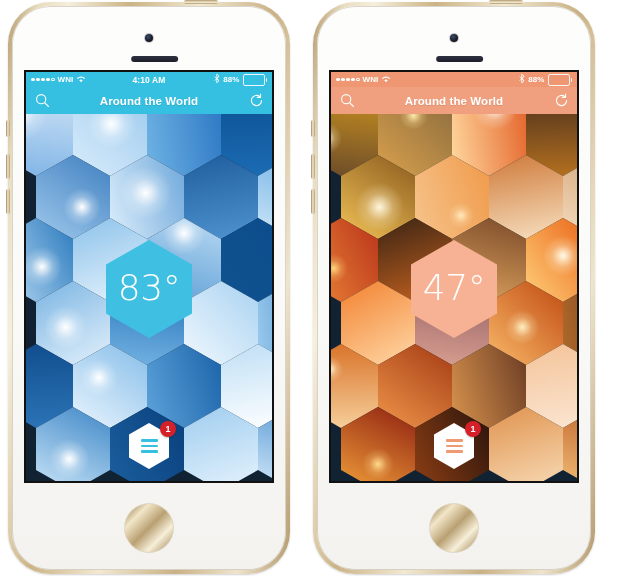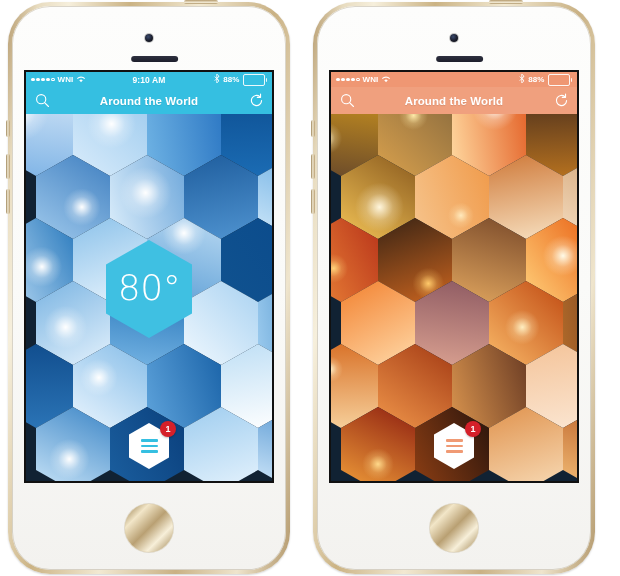--- a/index.html
+++ b/index.html
@@ -166,21 +166,21 @@
                 <i class="off"></i>
               </span>
             <span class="carrier">WNI</span>
             <span class="wifi">
               <svg width="10" height="8" viewBox="0 0 12 9">
                   <path d="M6 8.4 3.9 5.9a3.3 3.3 0 0 1 4.2 0z" fill="#fff"></path>
                   <path d="M6 3.1c1.5 0 2.9.55 3.95 1.5l.95-1.15A7.4 7.4 0 0 0 6 1.5 7.4 7.4 0 0 0 1.1 3.45l.95 1.15A5.85 5.85 0 0 1 6 3.1z" fill="#fff"></path>
                 </svg>
             </span>
           </div>
-          <div class="sb-time">9:10 AM</div>
+          <div class="sb-time">4:10 AM</div>
           <div class="sb-right">
             <span>
               <svg width="6" height="9" viewBox="0 0 7 11">
                   <path d="M3.2 0 6 2.75 3.2 5.5 3.2 0 M3.2 5.5 6 8.25 3.2 11 3.2 5.5 M0.6 3.2 6 8.25 M0.6 8.25 6 2.75" stroke="#fff" stroke-width="1" fill="none"></path>
                 </svg>
             </span>
             <span class="pct">88%</span>
             <span class="batt">
               <span class="shell"><span class="fill" id="battfill-0" style="width: 88%;"></span></span>
                 <span class="cap"></span>
@@ -274,21 +274,21 @@
               </div>
               <div class="hex" style="left: 158px; top: 293px;">
                 <div class="ph" style="background: linear-gradient(161deg, rgb(159, 205, 239), rgb(230, 243, 253));"></div>
               </div>
               <div class="hex" style="left: 232px; top: 293px;">
                 <div class="ph" style="background: radial-gradient(22px at 60% 30%, rgb(255, 255, 255) 0%, rgba(255, 255, 255, 0.267) 40%, transparent 72%), linear-gradient(198deg, rgb(75, 144, 206), rgb(212, 234, 251));"></div>
               </div>
             </div>
 
           <div class="tempHex" id="temphex-0" style="background: rgb(63, 192, 226);">
-            <span>80°</span>
+            <span>83°</span>
           </div>
 
           <div class="menuBtn">
             <div class="menuHex">
               <i id="mb0a" style="background: rgb(53, 191, 225);"></i>
                 <i id="mb0b" style="background: rgb(53, 191, 225);"></i>
                 <i id="mb0c" style="background: rgb(53, 191, 225);"></i>
             </div>
             <div class="badge" id="badge-0" style="background: rgb(213, 32, 42);">1</div>
           </div>
@@ -428,20 +428,23 @@
                 <div class="ph" style="background: linear-gradient(244deg, rgb(42, 20, 12), rgb(142, 63, 20));"></div>
               </div>
               <div class="hex" style="left: 158px; top: 293px;">
                 <div class="ph" style="background: linear-gradient(161deg, rgb(224, 147, 78), rgb(248, 220, 184));"></div>
               </div>
               <div class="hex" style="left: 232px; top: 293px;">
                 <div class="ph" style="background: radial-gradient(20px at 58% 40%, rgb(255, 238, 192) 0%, rgba(255, 238, 192, 0.267) 40%, transparent 72%), linear-gradient(198deg, rgb(184, 90, 34), rgb(244, 192, 122));"></div>
               </div>
             </div>
 
+          <div class="tempHex" id="temphex-1" style="background: rgb(247, 177, 148);">
+            <span>47°</span>
+          </div>
 
           <div class="menuBtn">
             <div class="menuHex">
               <i id="mb1a" style="background: rgb(240, 154, 116);"></i>
                 <i id="mb1b" style="background: rgb(240, 154, 116);"></i>
                 <i id="mb1c" style="background: rgb(240, 154, 116);"></i>
             </div>
             <div class="badge" id="badge-1" style="background: rgb(213, 32, 42);">1</div>
           </div>
         </div>

